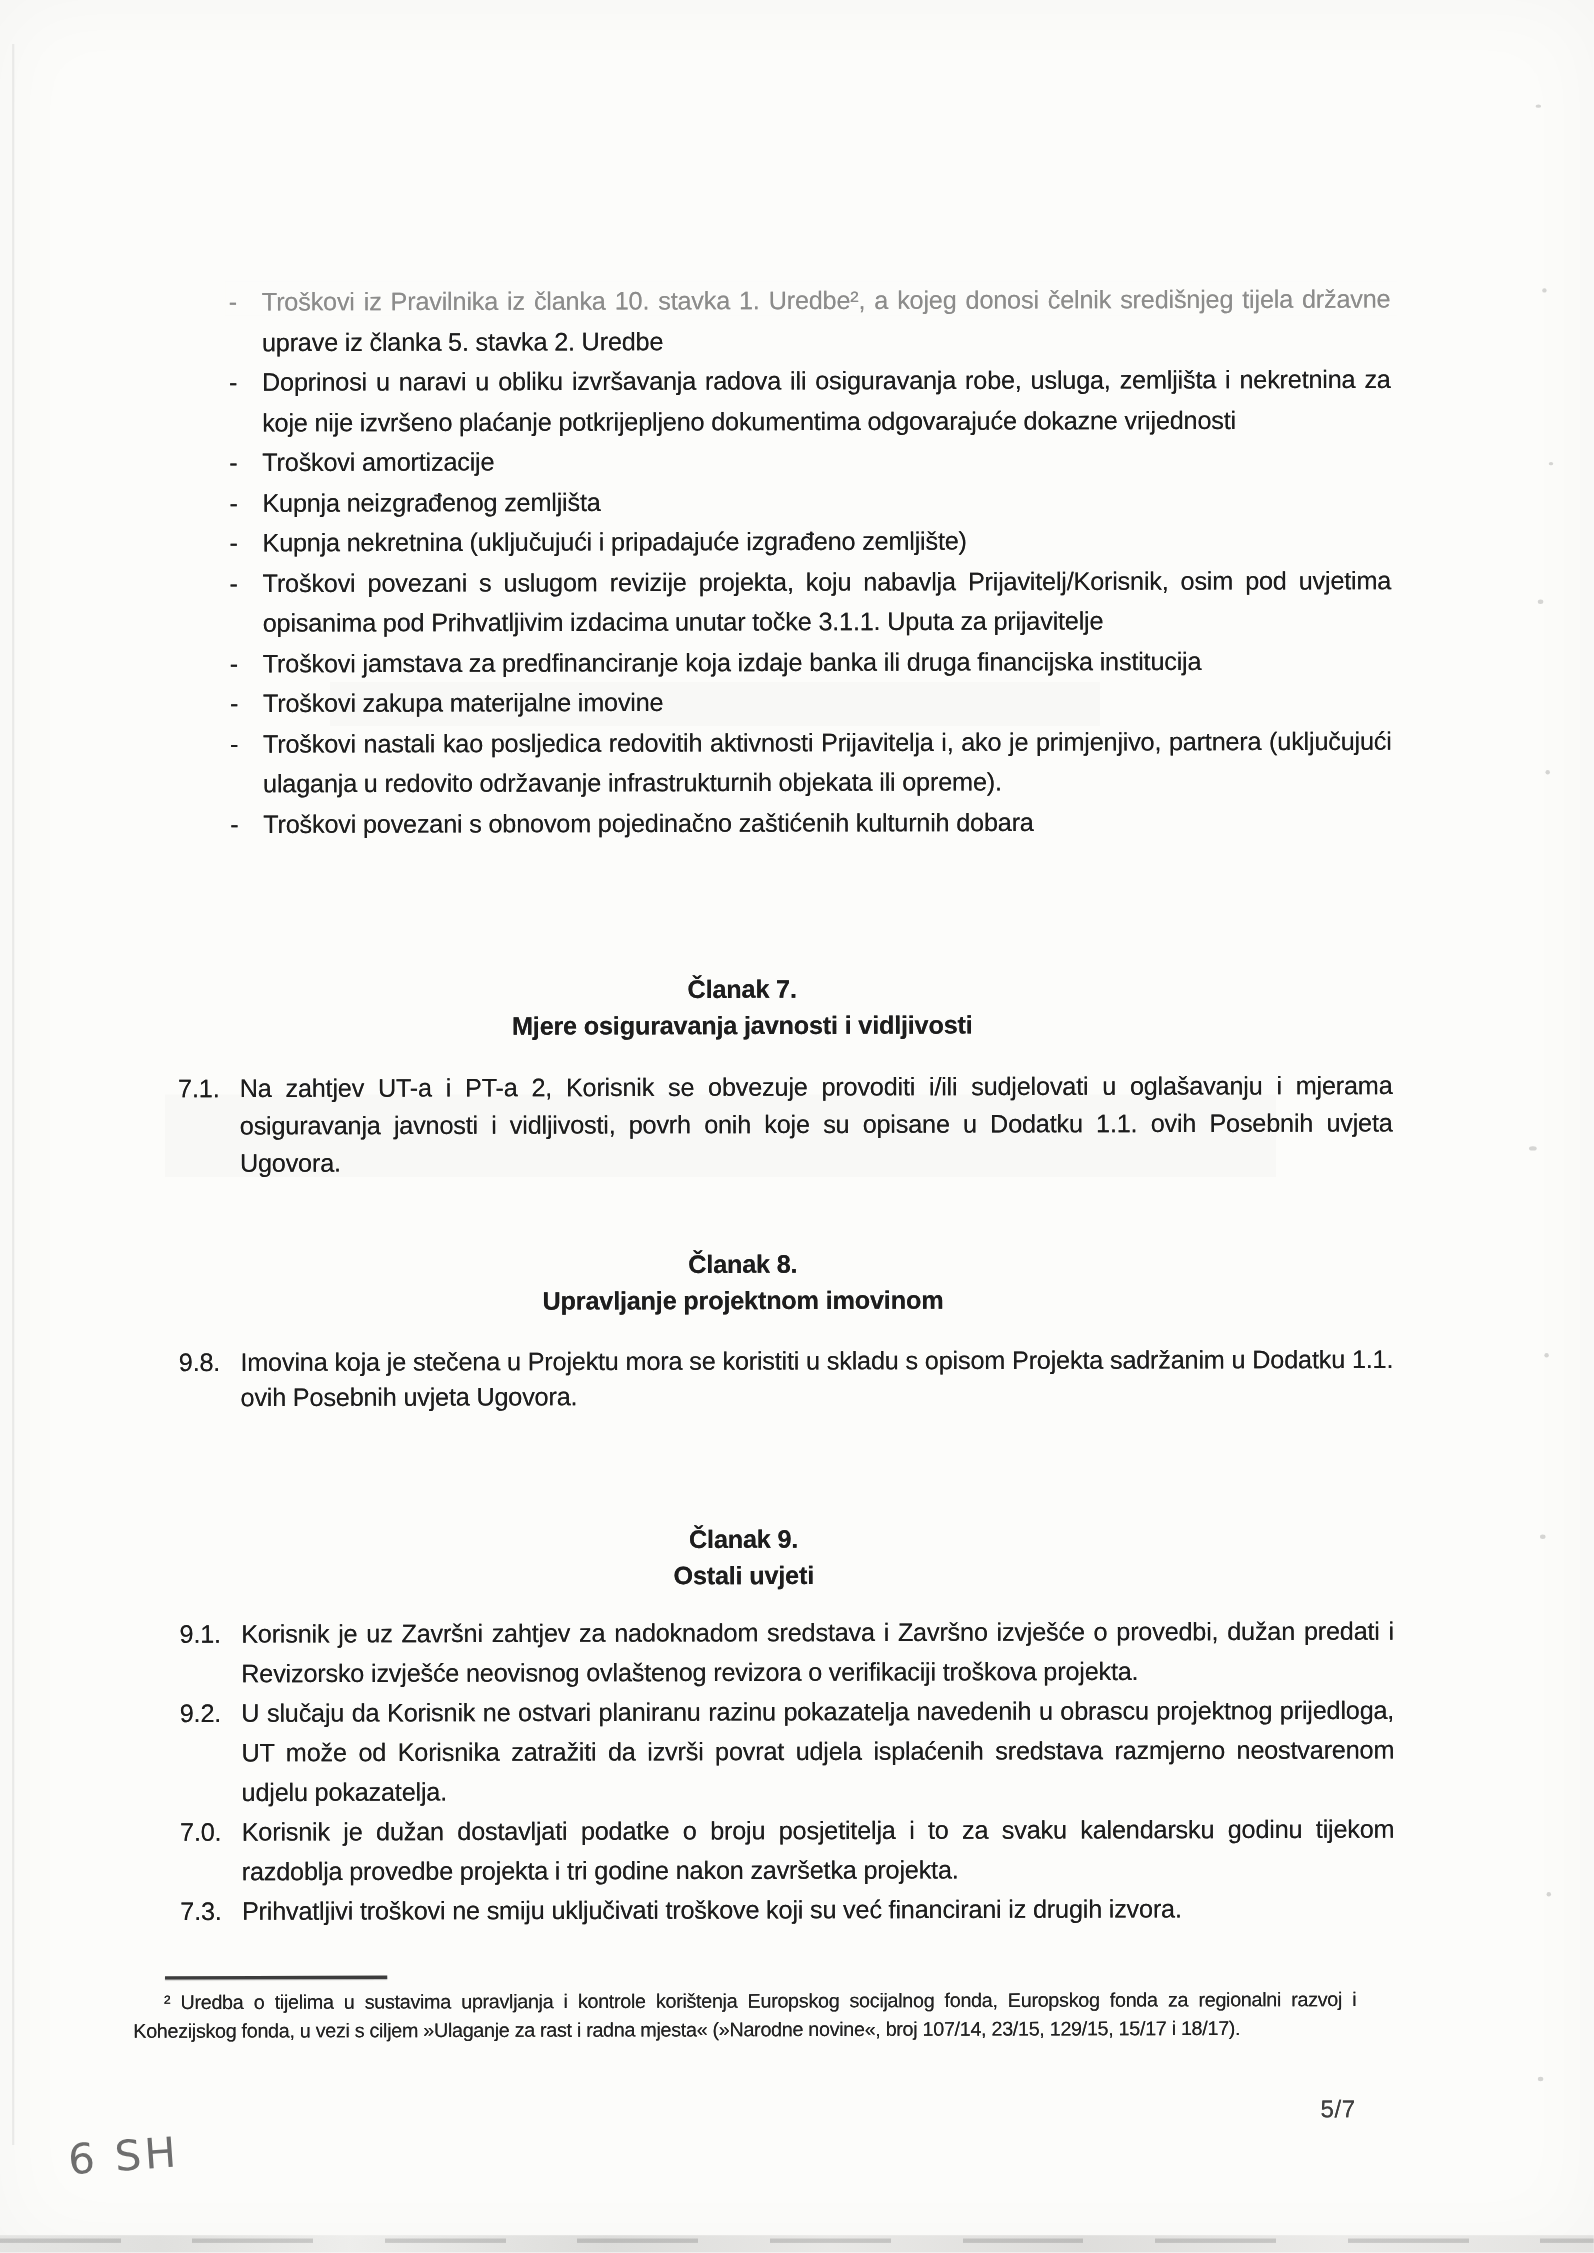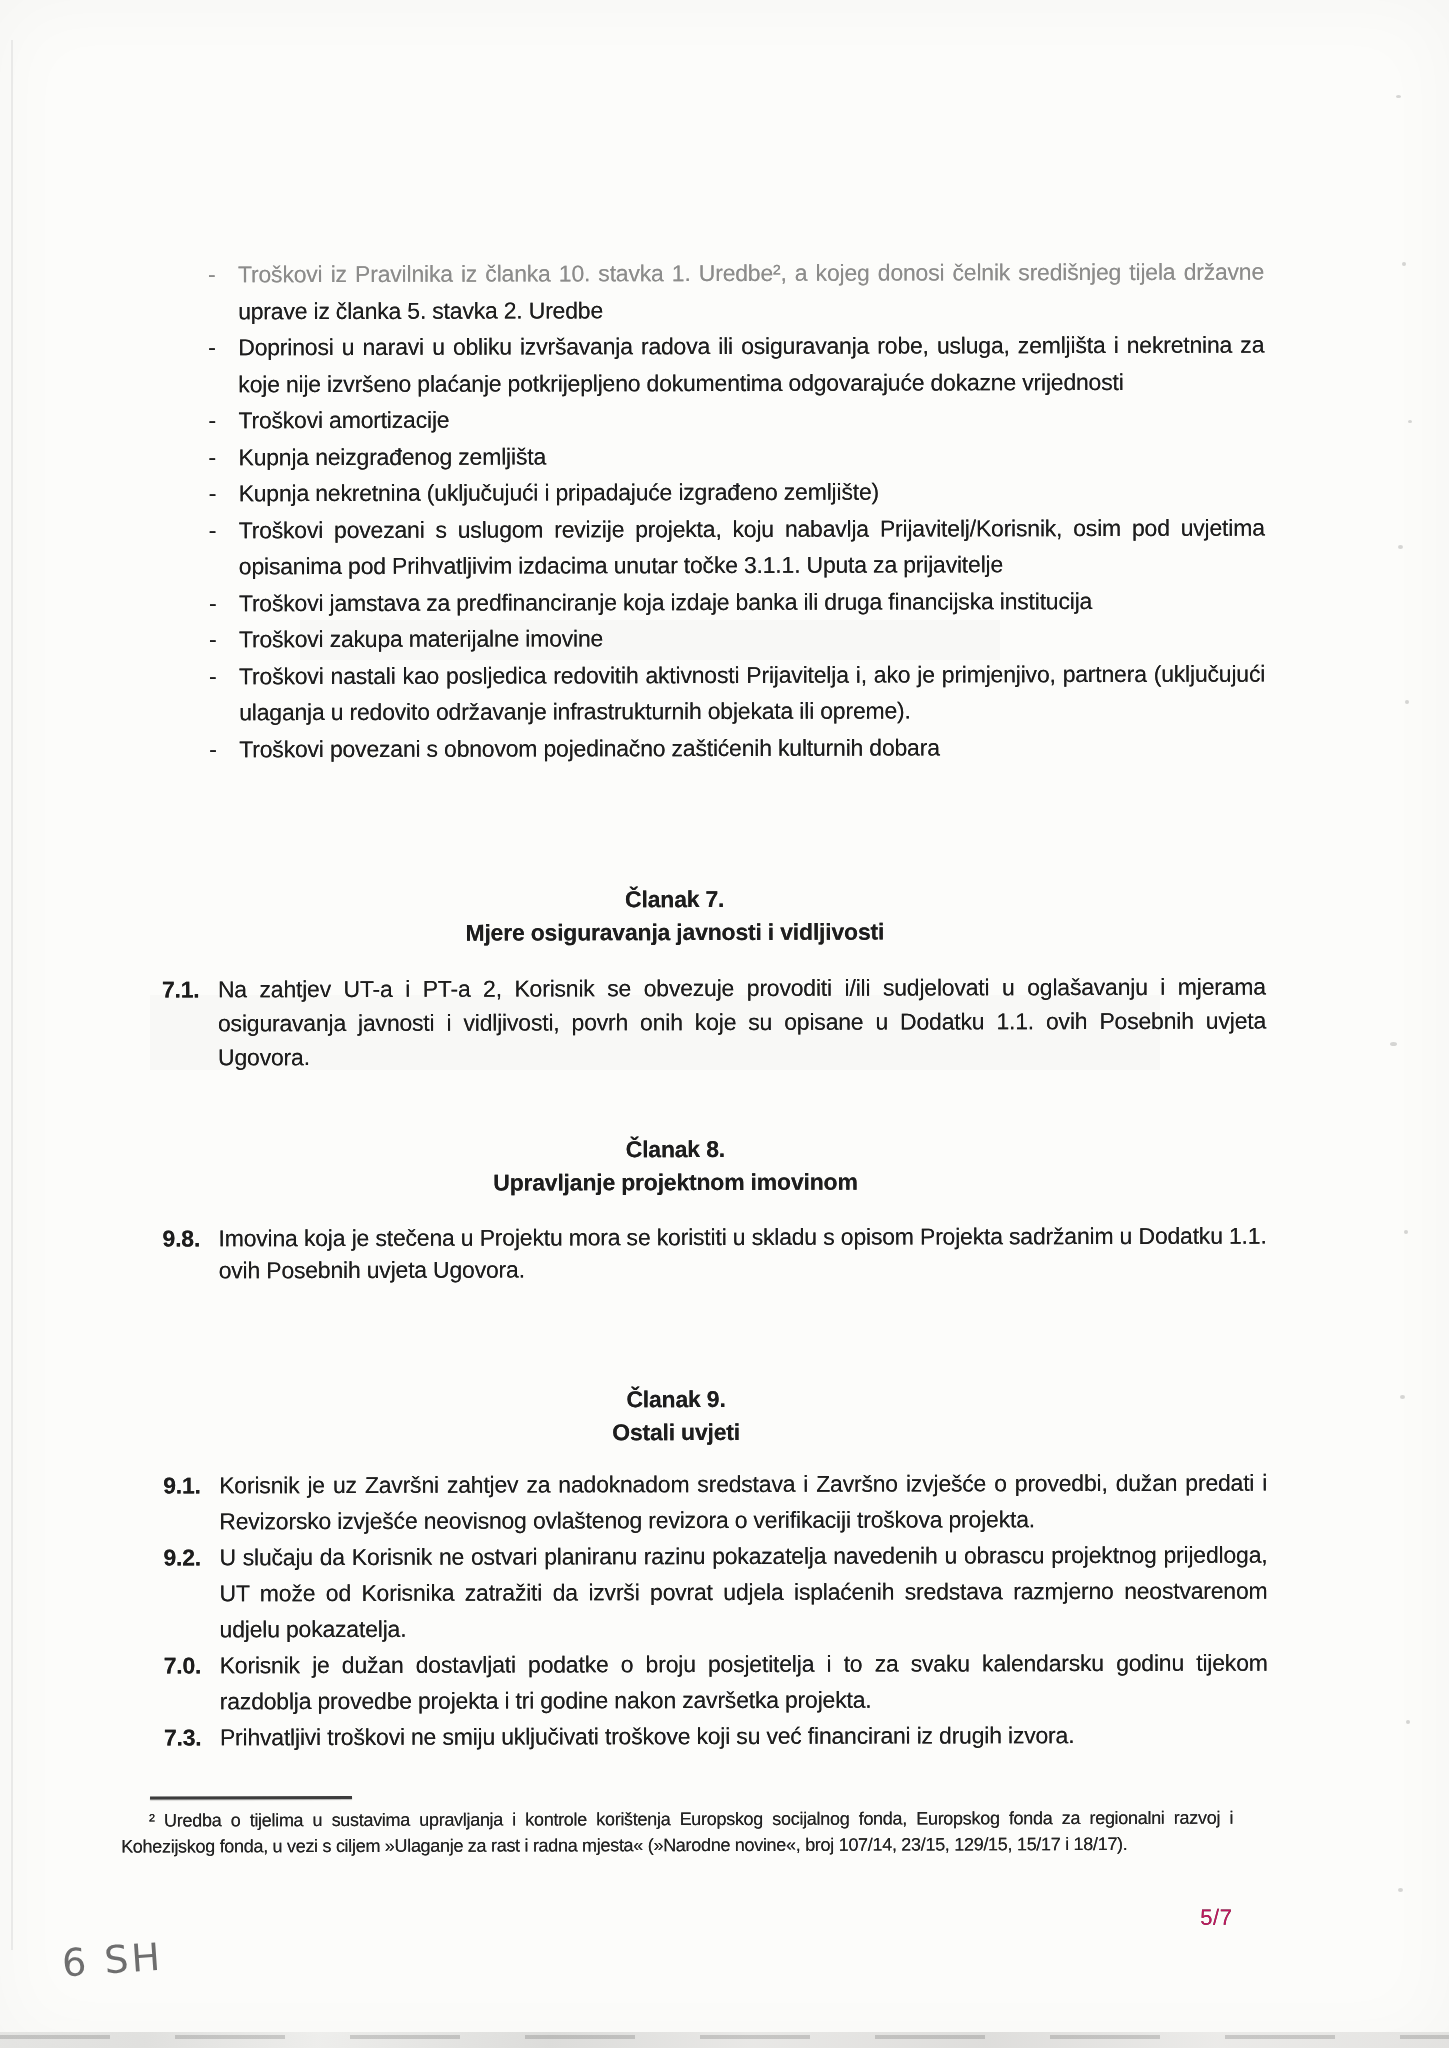--- a/index.html
+++ b/index.html
@@ -36,35 +36,35 @@
   #art9-head { top:1383px; }
   
   .items {
     position:absolute; left:162px; width:1104px;
     font-size:23px; letter-spacing:-0.2px;
   }
   #art7-items { top:971px;  line-height:34px; }
   #art8-items { top:1221px; line-height:32px; }
   #art9-items { top:1466px; line-height:36px; }
   .item { display:flex; }
-  .item .num { width:56px; flex:none;font-weight:bold; }
+  .item .num { width:56px; flex:none; }
   .item .ptxt { flex:1; text-align:justify; }
   
   .footnote-rule {
     position:absolute; top:1795px; left:148px; width:202px; height:3px;
     background:#3c3c3c; box-shadow:0 1px 1px rgba(0,0,0,0.25);
   }
   .footnote {
     position:absolute; top:1807px; left:119px; width:1112px;
     font-size:18px; line-height:25.5px; letter-spacing:-0.3px;
     text-align:justify; text-indent:28px; color:#222;
   }
   .page-num {
     position:absolute; top:1906px; left:1198px;
-    font-size:22px; color:#be185d; letter-spacing:0.5px;
+    font-size:22px; color:#404040; letter-spacing:0.5px;
   }
   .handwriting {
     position:absolute; top:1938px; left:62px;
     font-size:38px; color:#6e6e6e;
     font-family:"DejaVu Sans", sans-serif;
     transform:rotate(-4deg);
     letter-spacing:3px;
     text-shadow:none;
   }
   

